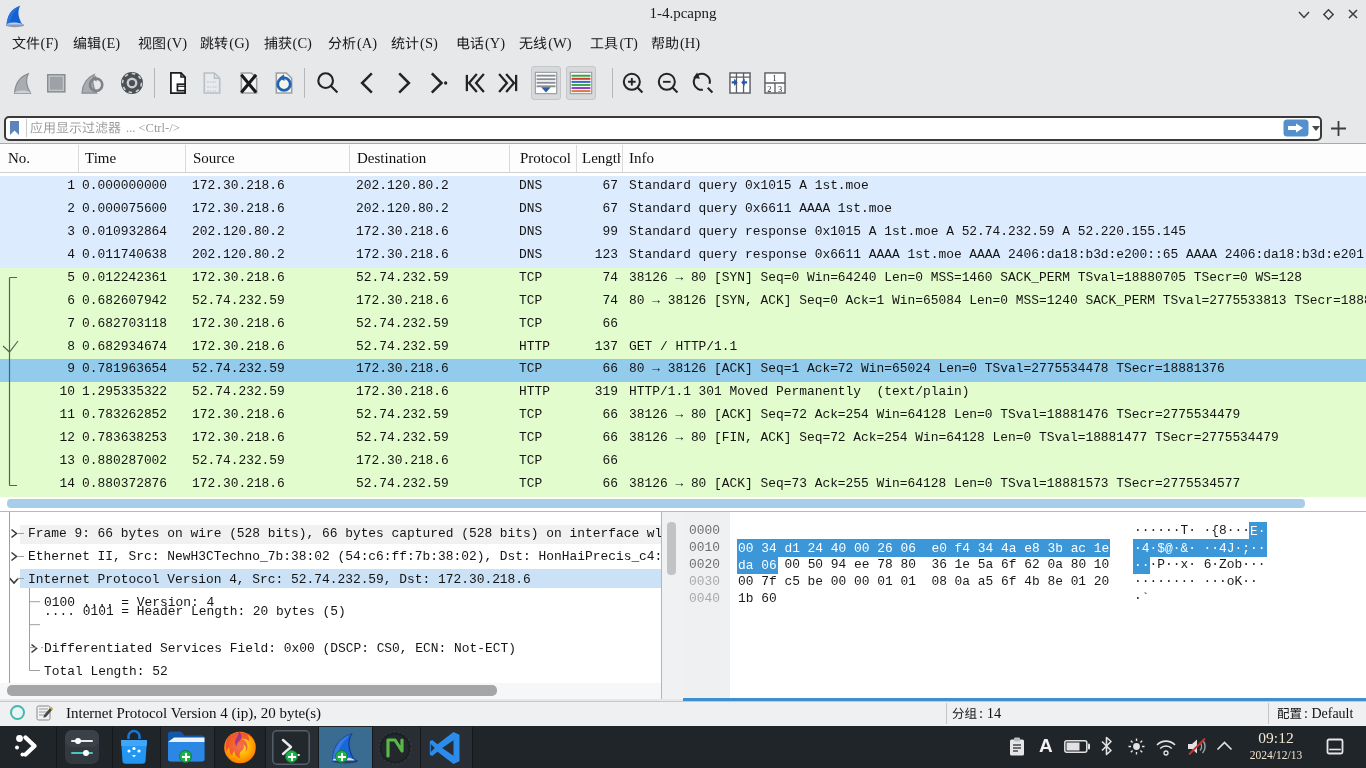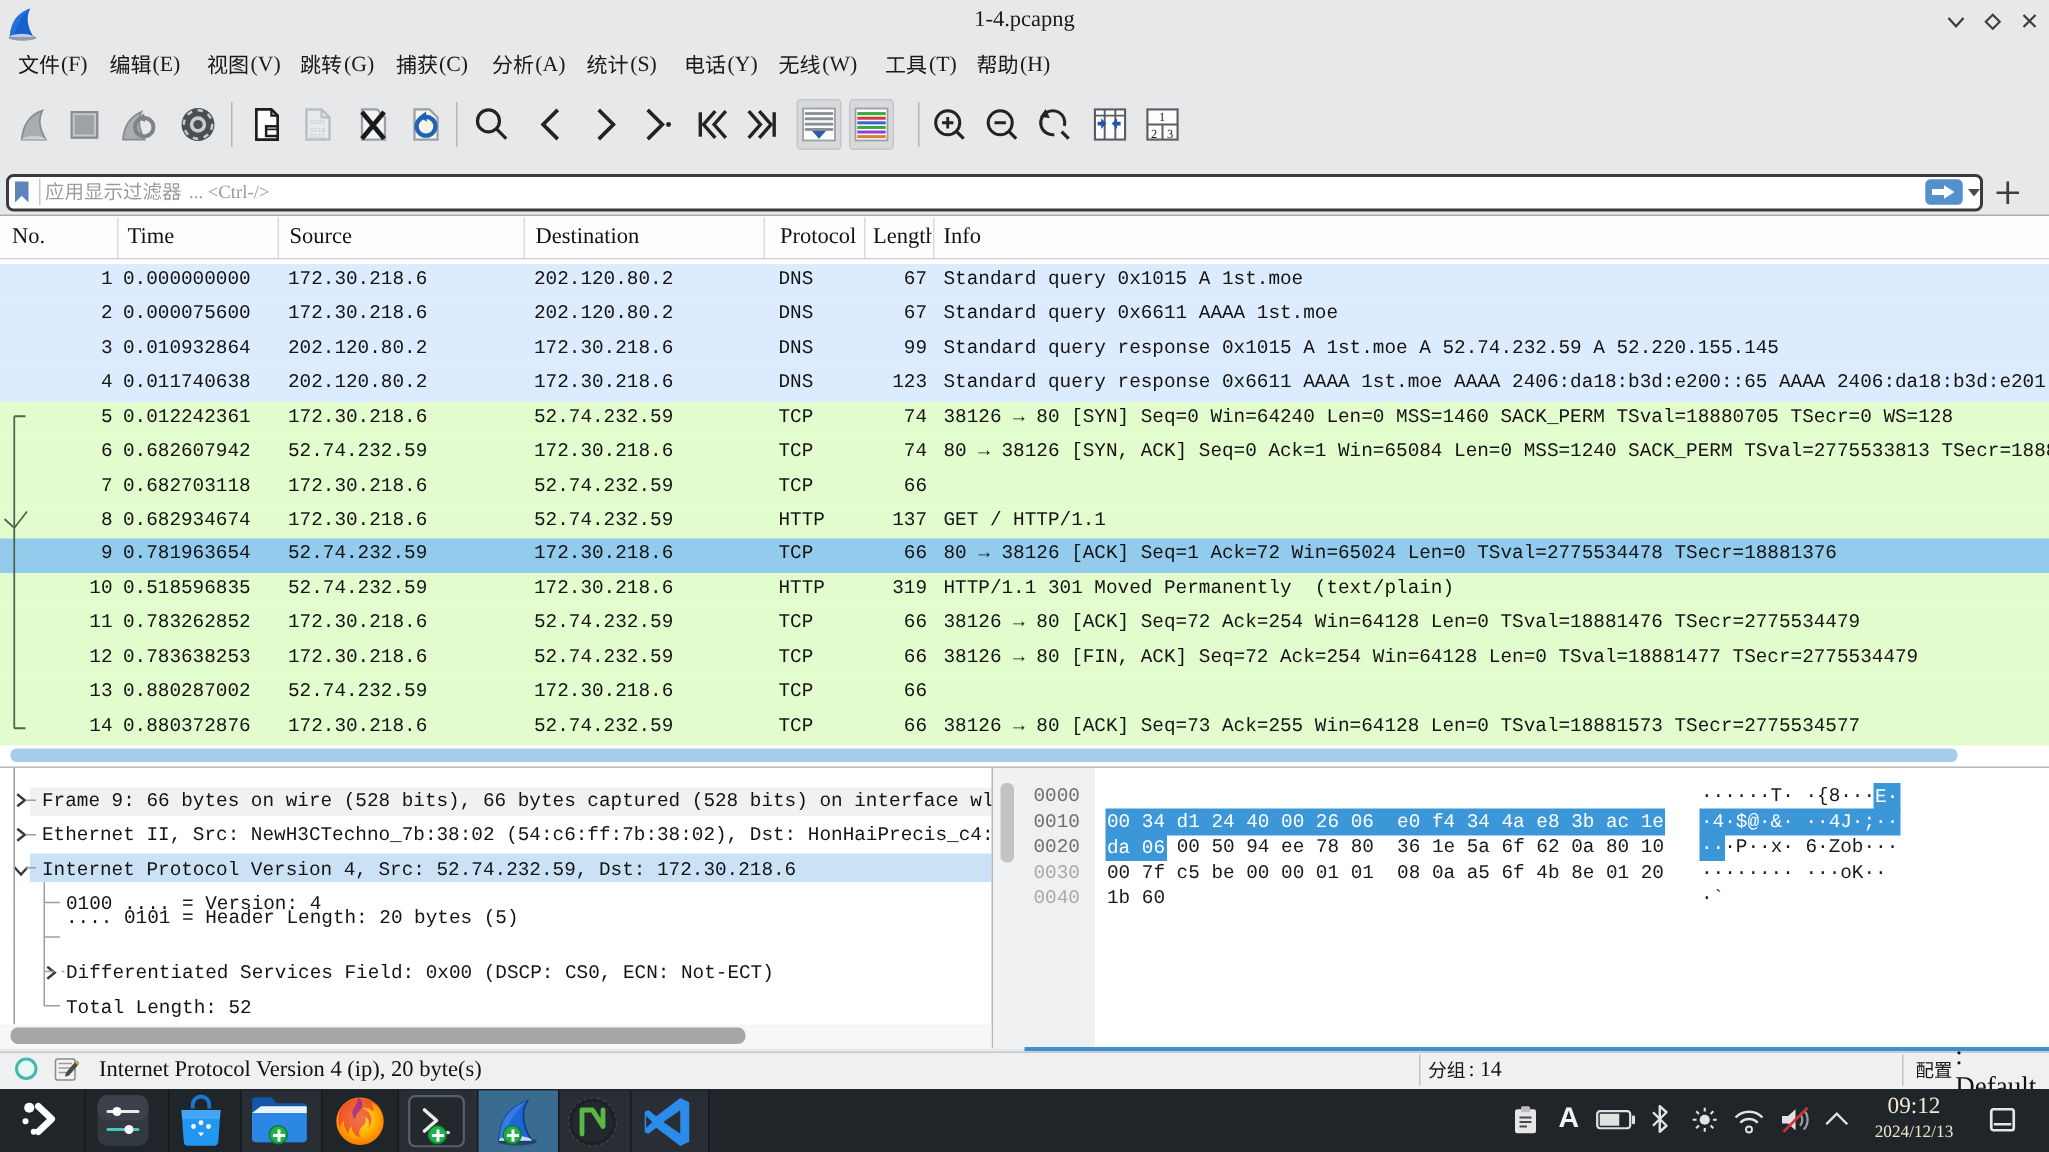--- a/index.html
+++ b/index.html
@@ -368,21 +368,21 @@
       <span class="c-no">9</span>
       <span class="c-time">0.781963654</span>
       <span class="c-src">52.74.232.59</span>
       <span class="c-dst">172.30.218.6</span>
       <span class="c-pro">TCP</span>
       <span class="c-len">66</span>
       <span class="c-info">80 → 38126 [ACK] Seq=1 Ack=72 Win=65024 Len=0 TSval=2775534478 TSecr=18881376</span>
     </div>
 <div class="prow" style="top:206px;background:#e3fcce">
       <span class="c-no">10</span>
-      <span class="c-time">0.518596835</span>
+      <span class="c-time">1.295335322</span>
       <span class="c-src">52.74.232.59</span>
       <span class="c-dst">172.30.218.6</span>
       <span class="c-pro">HTTP</span>
       <span class="c-len">319</span>
       <span class="c-info">HTTP/1.1 301 Moved Permanently  (text/plain)</span>
     </div>
 <div class="prow" style="top:229px;background:#e3fcce">
       <span class="c-no">11</span>
       <span class="c-time">0.783262852</span>
       <span class="c-src">172.30.218.6</span>
@@ -495,21 +495,21 @@
 <path d="M14.5 3.5 L16.5 5.5" stroke="#c8b038" stroke-width="2"></path>
   </svg>
 <div class="abs" style="left:66px;top:701px;height:25px;line-height:25px;font-size:15px;color:#111">Internet Protocol Version 4 (ip), 20 byte(s)</div>
 <div class="abs" style="left:952px;top:701px;height:25px;display:flex;align-items:center;font-size:14.5px;color:#111">
     <svg class="cjk" width="26" height="14" viewBox="0 0 26 14" fill="#1a1a1a">
       <path transform="translate(0.0,11.0) scale(0.0125,-0.0125)" d="M673 822 604 794C675 646 795 483 900 393C915 413 942 441 961 456C857 534 735 687 673 822ZM324 820C266 667 164 528 44 442C62 428 95 399 108 384C135 406 161 430 187 457V388H380C357 218 302 59 65 -19C82 -35 102 -64 111 -83C366 9 432 190 459 388H731C720 138 705 40 680 14C670 4 658 2 637 2C614 2 552 2 487 8C501 -13 510 -45 512 -67C575 -71 636 -72 670 -69C704 -66 727 -59 748 -34C783 5 796 119 811 426C812 436 812 462 812 462H192C277 553 352 670 404 798Z"></path>
       <path transform="translate(12.5,11.0) scale(0.0125,-0.0125)" d="M48 58 63 -14C157 10 282 42 401 73L394 137C266 106 134 76 48 58ZM481 790V11H380V-58H959V11H872V790ZM553 11V207H798V11ZM553 466H798V274H553ZM553 535V721H798V535ZM66 423C81 430 105 437 242 454C194 388 150 335 130 315C97 278 71 253 49 249C58 231 69 197 73 182C94 194 129 204 401 259C400 274 400 302 402 321L182 281C265 370 346 480 415 591L355 628C334 591 311 555 288 520L143 504C207 590 269 701 318 809L250 840C205 719 126 588 102 555C79 521 60 497 42 493C50 473 62 438 66 423Z"></path>
     </svg>
     <span style="margin-left:1px">: 14</span>
   </div>
-<div class="abs" style="left:1277px;top:701px;height:25px;display:flex;align-items:center;font-size:18px;color:#111">
+<div class="abs" style="left:1277px;top:701px;height:25px;display:flex;align-items:center;font-size:14px;color:#111">
     <svg class="cjk" width="26" height="14" viewBox="0 0 26 14" fill="#1a1a1a">
       <path transform="translate(0.0,11.0) scale(0.0125,-0.0125)" d="M554 795V723H858V480H557V46C557 -46 585 -70 678 -70C697 -70 825 -70 846 -70C937 -70 959 -24 968 139C947 144 916 158 898 171C893 27 886 1 841 1C813 1 707 1 686 1C640 1 631 8 631 46V408H858V340H930V795ZM143 158H420V54H143ZM143 214V553H211V474C211 420 201 355 143 304C153 298 169 283 176 274C239 332 253 412 253 473V553H309V364C309 316 321 307 361 307C368 307 402 307 410 307H420V214ZM57 801V734H201V618H82V-76H143V-7H420V-62H482V618H369V734H505V801ZM255 618V734H314V618ZM352 553H420V351L417 353C415 351 413 350 402 350C395 350 370 350 365 350C353 350 352 352 352 365Z"></path>
       <path transform="translate(12.5,11.0) scale(0.0125,-0.0125)" d="M651 748H820V658H651ZM417 748H582V658H417ZM189 748H348V658H189ZM190 427V6H57V-50H945V6H808V427H495L509 486H922V545H520L531 603H895V802H117V603H454L446 545H68V486H436L424 427ZM262 6V68H734V6ZM262 275H734V217H262ZM262 320V376H734V320ZM262 172H734V113H262Z"></path>
     </svg>
     <span style="margin-left:1px">: Default</span>
   </div>
 <div class="abs" style="left:946px;top:703px;width:1px;height:21px;background:#c4c4c4"></div>
 <div class="abs" style="left:1268px;top:703px;width:1px;height:21px;background:#c4c4c4"></div>
 <div class="abs" id="taskbar"></div>
 <div class="abs" style="left:160px;top:727px;width:54px;height:41px;background:#282e33"></div>

